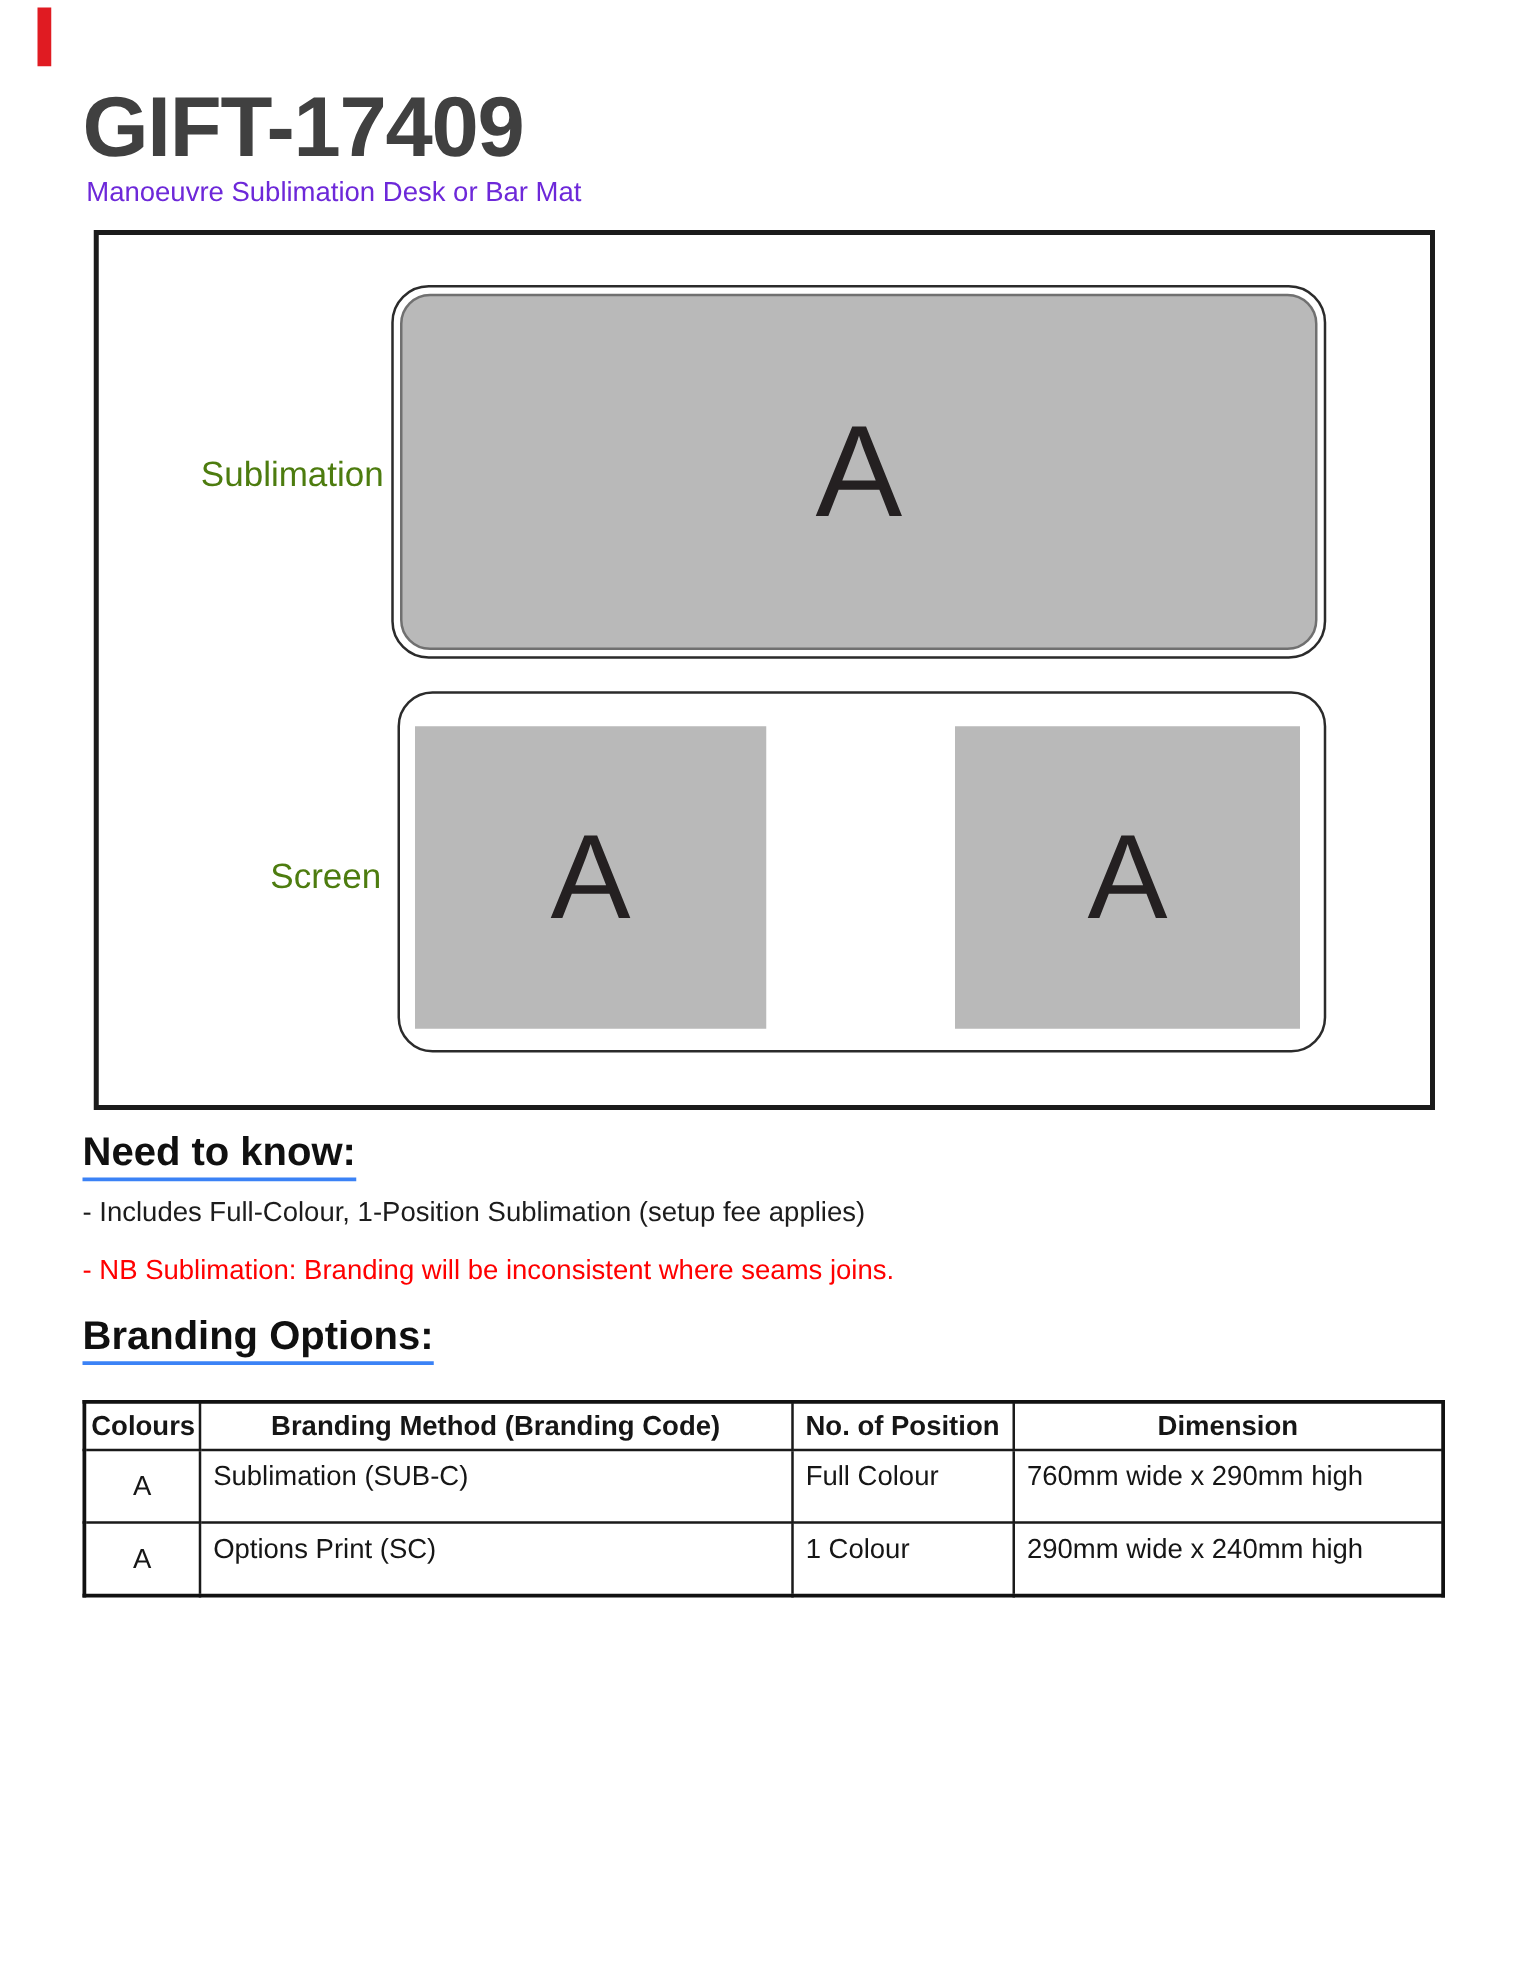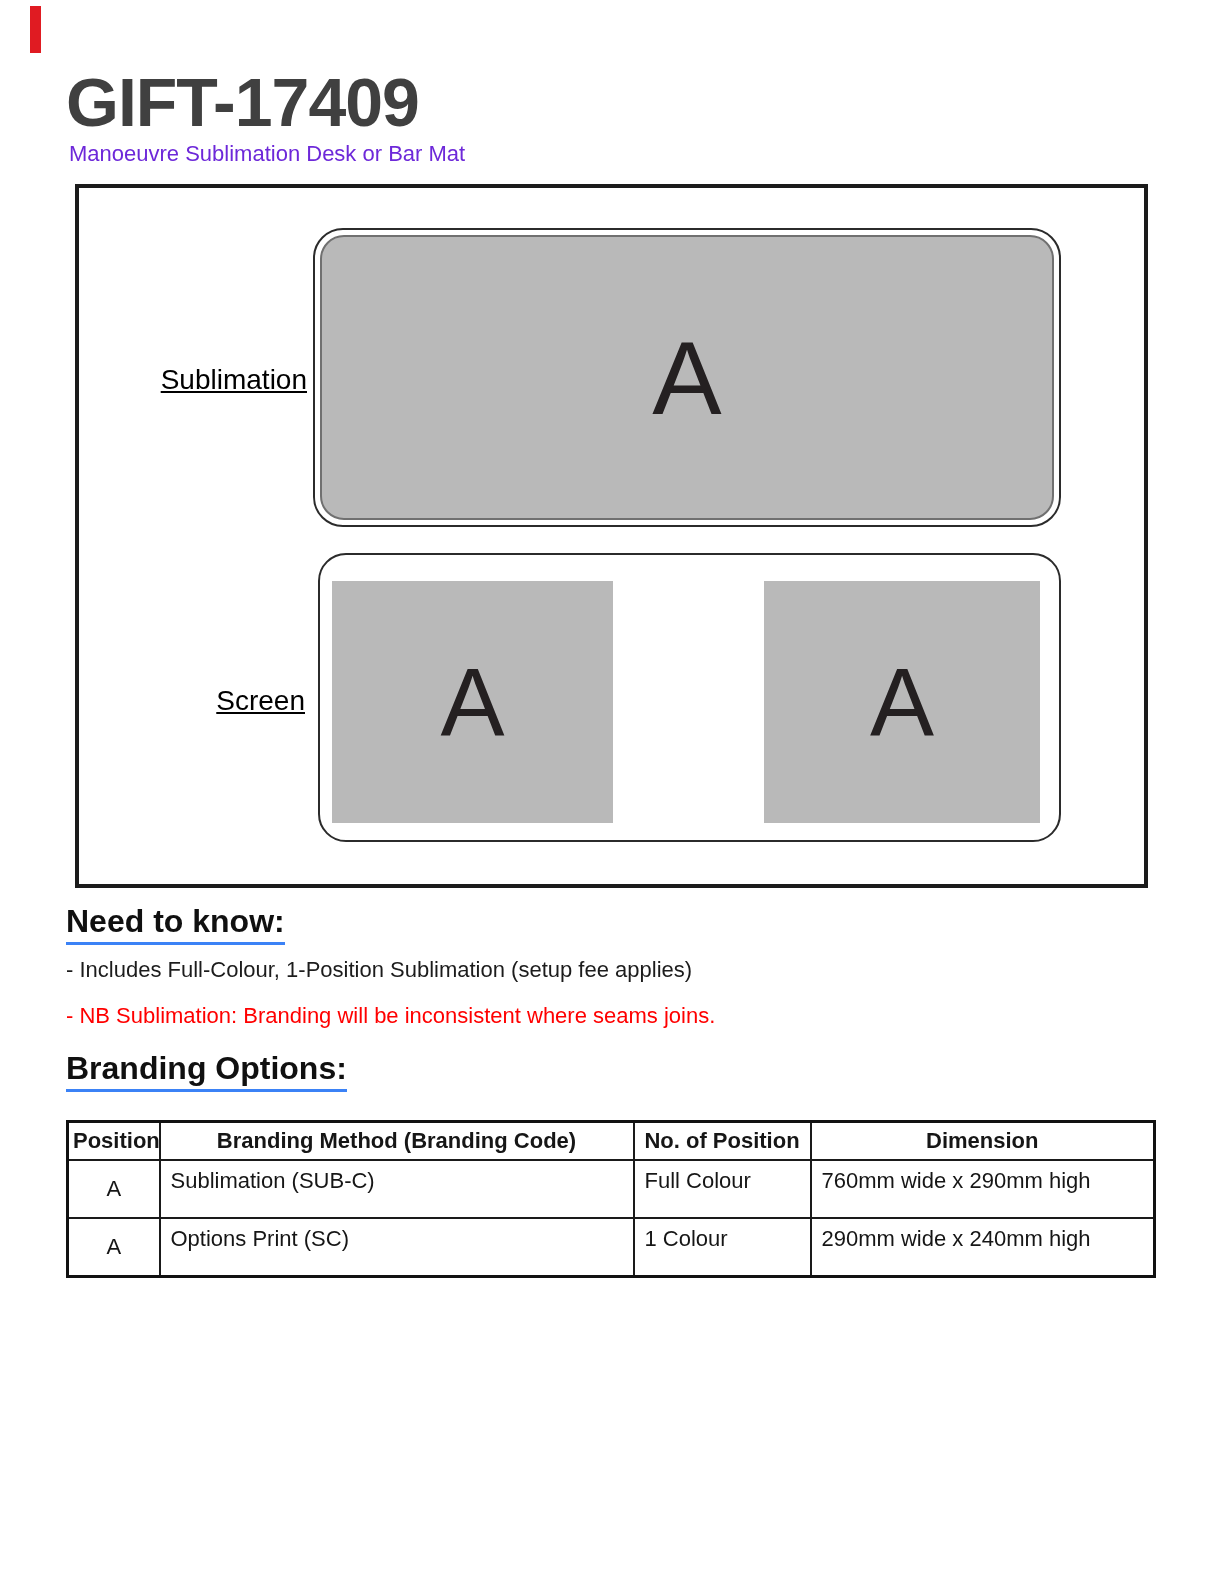--- a/index.html
+++ b/index.html
@@ -25,22 +25,22 @@
     font-size:22px;color:#6d28d9;line-height:1;
   }
   .diagram-box{
     position:absolute;left:75px;top:184px;
     width:1073px;height:704px;
     border:4px solid #1b1b1b;
     box-sizing:border-box;
   }
   .diagram-label{
     position:absolute;left:0;
-    font-size:28px;color:#000000;
-    text-align:right;line-height:28px;text-decoration:underline;
+    font-size:28px;color:#4d7c0f;
+    text-align:right;line-height:28px;
   }
   .sub-label{width:228px;top:178px;}
   .screen-label{width:226px;top:499px;}
   .mat-outer{
     position:absolute;left:234px;top:40px;
     width:748px;height:299px;
     border:2px solid #2b2b2b;border-radius:30px;
     background:#ffffff;padding:5px;
     box-sizing:border-box;
   }
@@ -142,21 +142,21 @@
 
   <table class="branding-table">
     <colgroup>
       <col class="col-position">
         <col class="col-method">
         <col class="col-colours">
         <col class="col-dimension">
     </colgroup>
     <thead>
       <tr>
-        <th>Position</th>
+        <th>Colours</th>
         <th>Branding Method (Branding Code)</th>
         <th>No. of Position</th>
         <th>Dimension</th>
       </tr>
     </thead>
     <tbody>
       <tr>
         <td class="center">A</td>
         <td>Sublimation (SUB-C)</td>
         <td>Full Colour</td>

